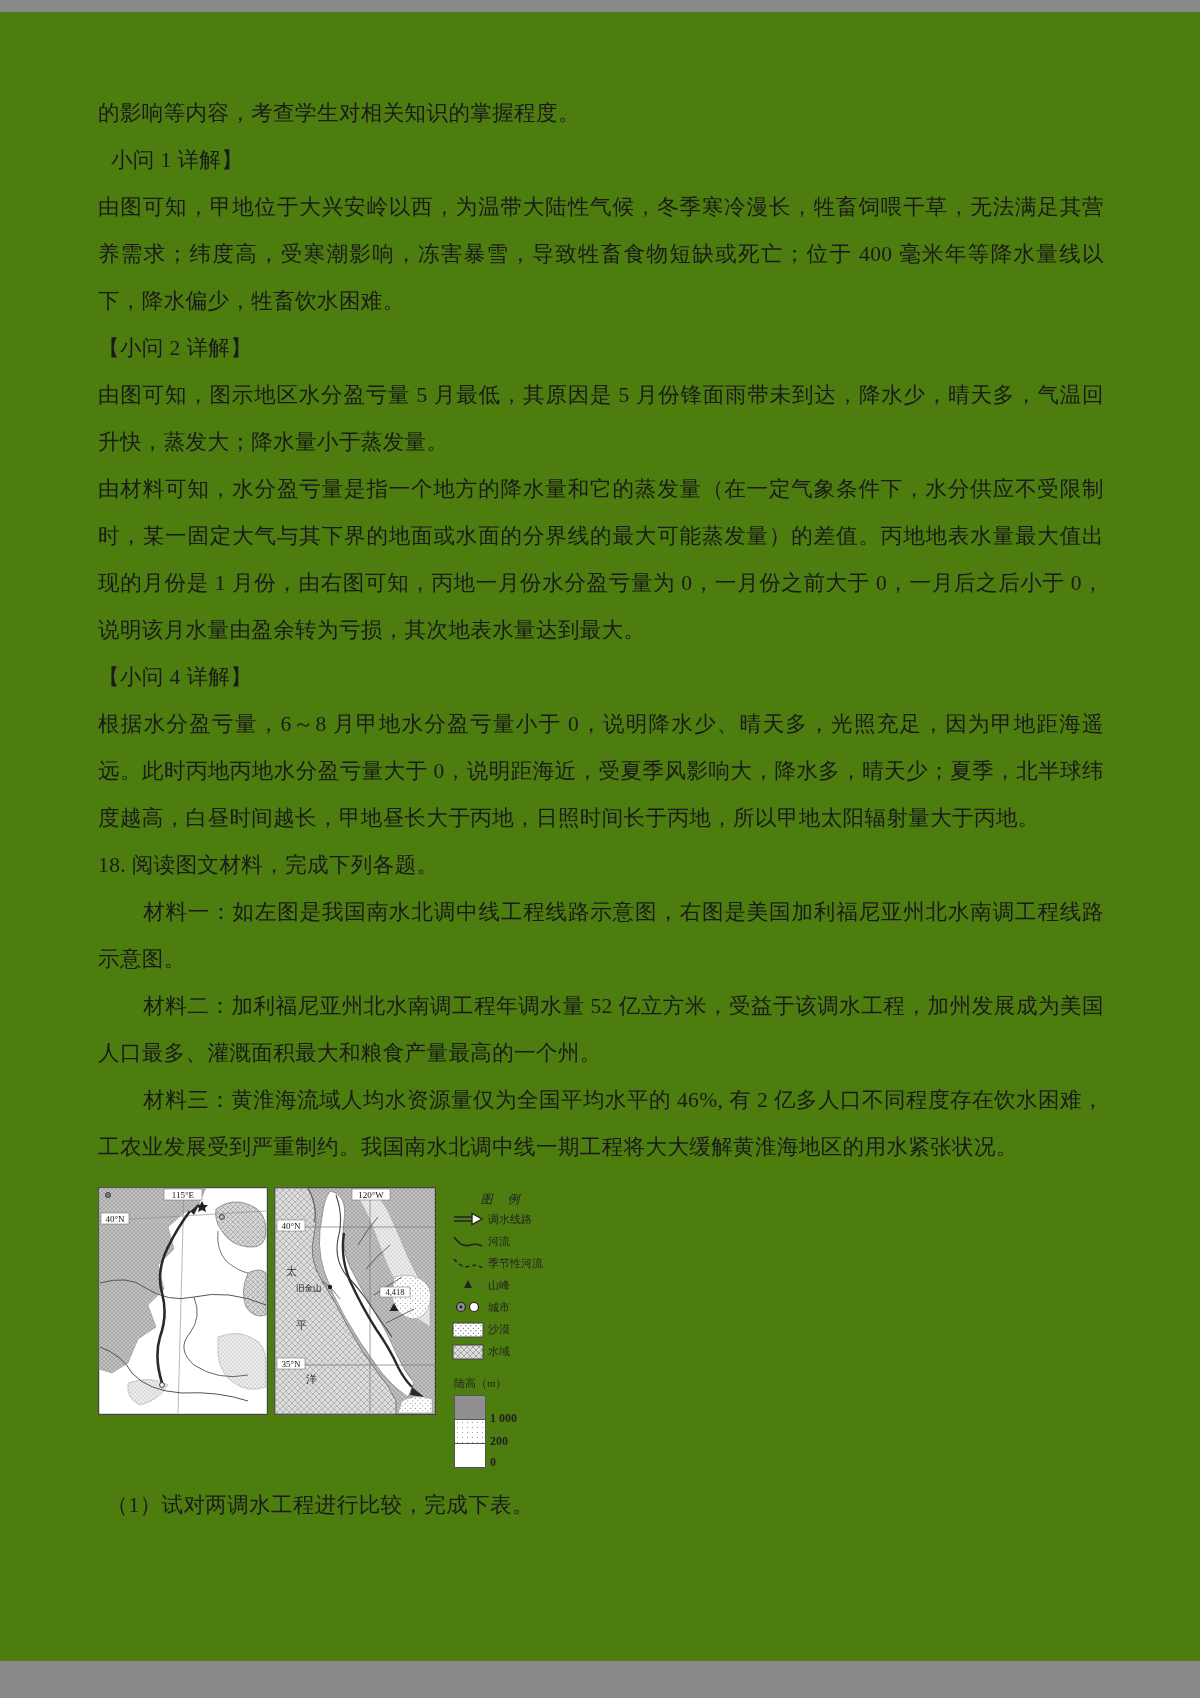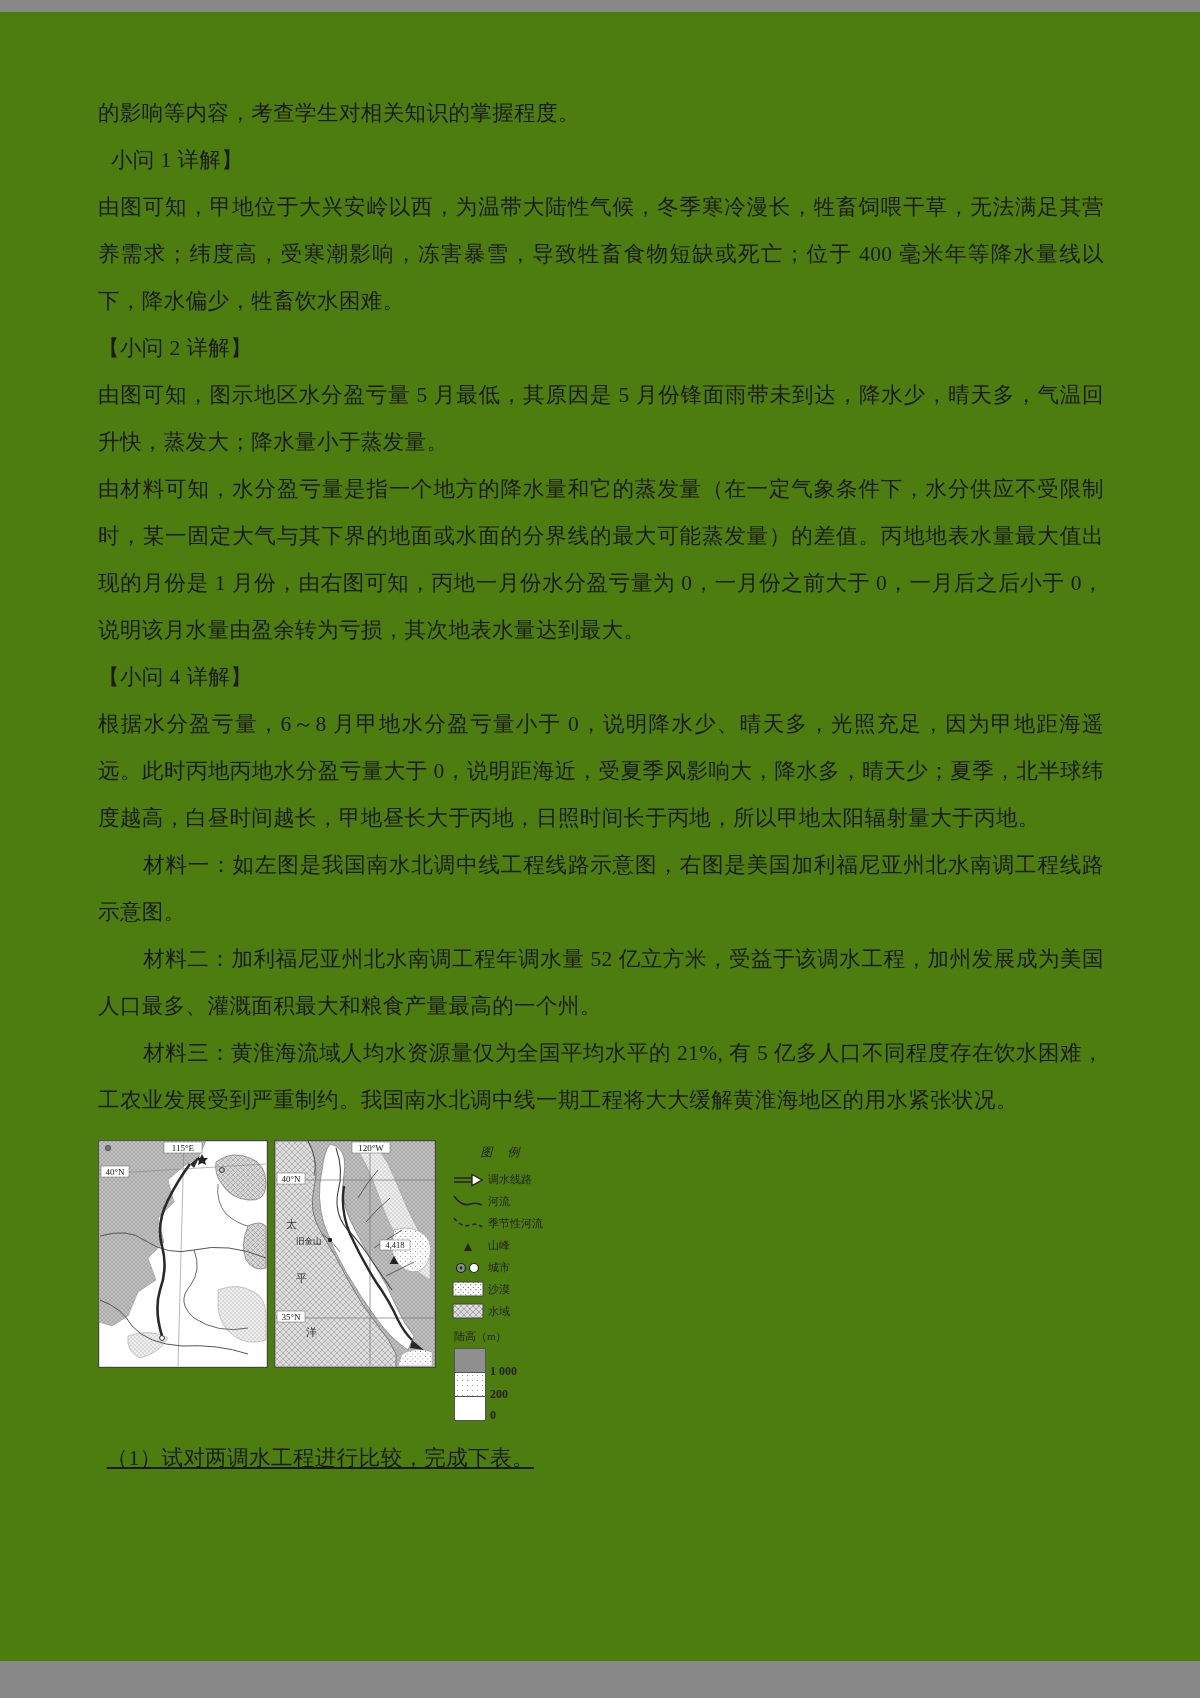--- a/index.html
+++ b/index.html
@@ -20,21 +20,21 @@
   .para{
     font-size:21.5px;
     line-height:47px;
     text-align:justify;
     margin:0;
     letter-spacing:0.4px;
   }
   .para.heading{text-align:left;}
   .indent-half{text-indent:0.6em;}
   .indent-2em{text-indent:2.1em;}
-  .indent-1em{text-indent:0.4em;text-decoration:underline;}
+  .indent-1em{text-indent:0.4em;}
   .figure-row{
     display:flex;
     align-items:flex-start;
     margin-top:16px;
     margin-bottom:14px;
   }
   .mapbox{flex:0 0 auto;}
   .map-gap{width:6px;}
   .legend{
     margin-left:12px;
@@ -46,21 +46,21 @@
     font-size:12px;
     letter-spacing:6px;
     text-align:center;
     width:110px;
     margin:0 0 4px 0;
     color:#222;
     font-style:italic;
   }
   .legend-row{
     display:flex;
-    align-items:flex-end;
+    align-items:flex-start;
     height:22px;
   }
   .legend-icon{
     width:40px;
     flex:0 0 40px;
     display:flex;
     align-items:center;
     justify-content:center;
   }
   .legend-label{
@@ -87,23 +87,24 @@
   <div class="content">
 
     <p class="para">的影响等内容，考查学生对相关知识的掌握程度。</p>
     <p class="para heading indent-half">小问 1 详解】</p>
     <p class="para">由图可知，甲地位于大兴安岭以西，为温带大陆性气候，冬季寒冷漫长，牲畜饲喂干草，无法满足其营养需求；纬度高，受寒潮影响，冻害暴雪，导致牲畜食物短缺或死亡；位于 400 毫米年等降水量线以下，降水偏少，牲畜饮水困难。</p>
     <p class="para heading">【小问 2 详解】</p>
     <p class="para">由图可知，图示地区水分盈亏量 5 月最低，其原因是 5 月份锋面雨带未到达，降水少，晴天多，气温回升快，蒸发大；降水量小于蒸发量。</p>
     <p class="para">由材料可知，水分盈亏量是指一个地方的降水量和它的蒸发量（在一定气象条件下，水分供应不受限制时，某一固定大气与其下界的地面或水面的分界线的最大可能蒸发量）的差值。丙地地表水量最大值出现的月份是 1 月份，由右图可知，丙地一月份水分盈亏量为 0，一月份之前大于 0，一月后之后小于 0，说明该月水量由盈余转为亏损，其次地表水量达到最大。</p>
     <p class="para heading">【小问 4 详解】</p>
     <p class="para">根据水分盈亏量，6～8 月甲地水分盈亏量小于 0，说明降水少、晴天多，光照充足，因为甲地距海遥远。此时丙地丙地水分盈亏量大于 0，说明距海近，受夏季风影响大，降水多，晴天少；夏季，北半球纬度越高，白昼时间越长，甲地昼长大于丙地，日照时间长于丙地，所以甲地太阳辐射量大于丙地。</p>
+    <p class="para">18. 阅读图文材料，完成下列各题。</p>
     <p class="para indent-2em">材料一：如左图是我国南水北调中线工程线路示意图，右图是美国加利福尼亚州北水南调工程线路示意图。</p>
     <p class="para indent-2em">材料二：加利福尼亚州北水南调工程年调水量 52 亿立方米，受益于该调水工程，加州发展成为美国人口最多、灌溉面积最大和粮食产量最高的一个州。</p>
-    <p class="para indent-2em">材料三：黄淮海流域人均水资源量仅为全国平均水平的 21%, 有 5 亿多人口不同程度存在饮水困难，工农业发展受到严重制约。我国南水北调中线一期工程将大大缓解黄淮海地区的用水紧张状况。</p>
+    <p class="para indent-2em">材料三：黄淮海流域人均水资源量仅为全国平均水平的 46%, 有 2 亿多人口不同程度存在饮水困难，工农业发展受到严重制约。我国南水北调中线一期工程将大大缓解黄淮海地区的用水紧张状况。</p>
 
     <div class="figure-row">
 
       <svg class="mapbox" width="170" height="228" viewBox="0 0 170 228" xmlns="http://www.w3.org/2000/svg">
         <defs>
           <pattern id="patHighL" width="4" height="4" patternUnits="userSpaceOnUse">
             <rect width="4" height="4" fill="#c2c2c2"></rect>
             <path d="M0,0 L4,4 M4,0 L0,4" stroke="#9d9d9d" stroke-width="0.7"></path>
           </pattern>
           <pattern id="patMidL" width="4" height="4" patternUnits="userSpaceOnUse">

